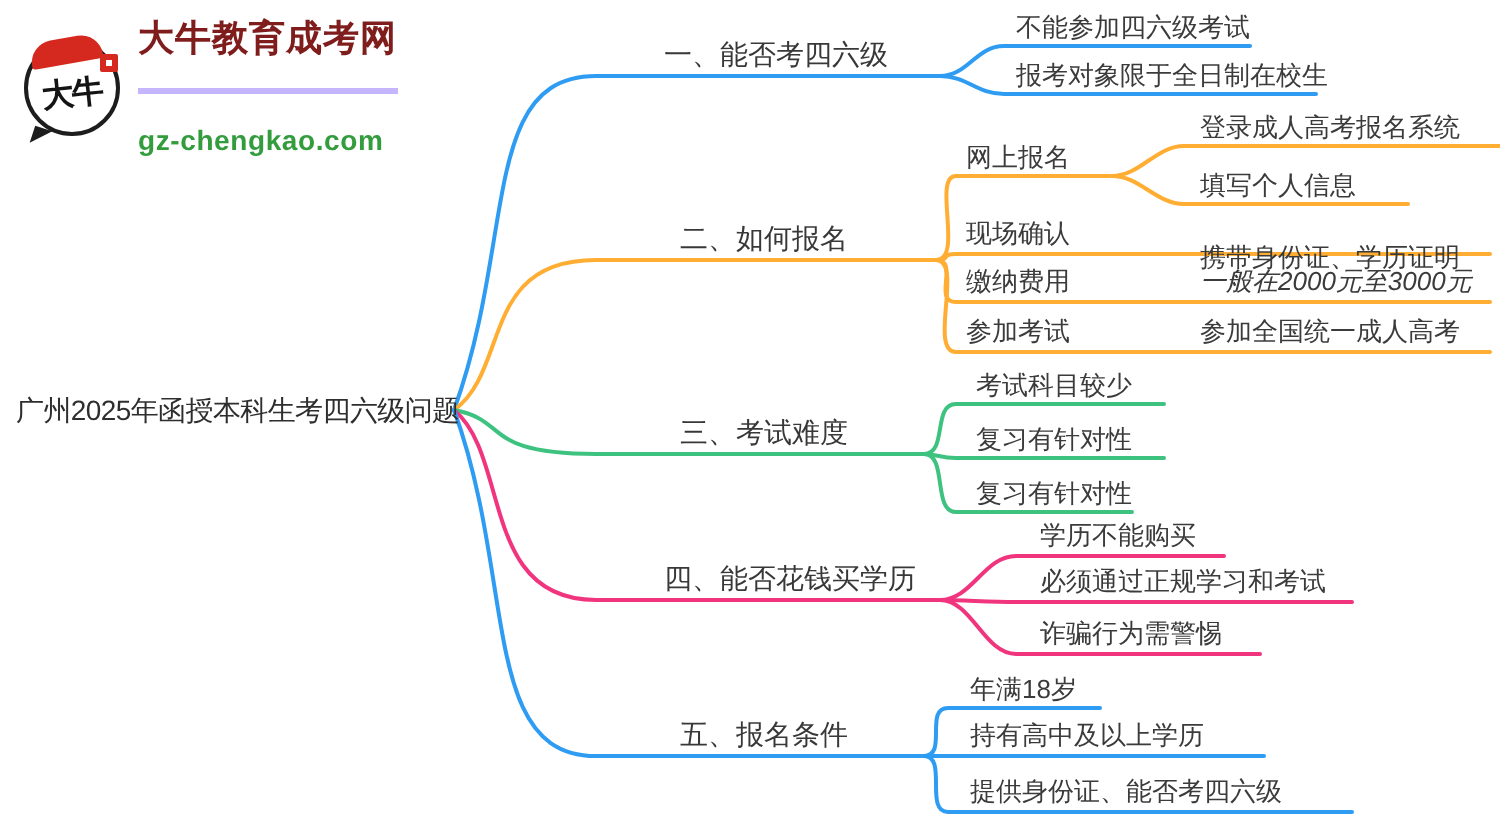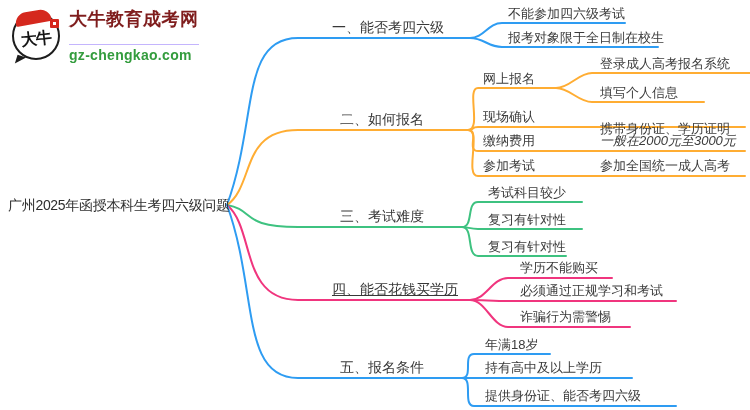--- a/index.html
+++ b/index.html
@@ -28,21 +28,21 @@
     position:relative;z-index:2;margin-top:7px;font-family:"DejaVu Serif","Liberation Serif",serif;
     font-weight:bold;font-size:16px;color:#141414;letter-spacing:-1px;transform:rotate(-6deg);
   }
   .logo-seal{position:absolute;right:-1px;top:5px;width:9px;height:9px;background:#d5281e;border-radius:1px;}
   .logo-seal:after{content:"";position:absolute;left:3px;top:3px;width:3px;height:3px;background:#fff;}
   .logo-tail{
     position:absolute;left:2px;bottom:-7px;width:0;height:0;
     border-left:9px solid #1d1d1d;border-bottom:9px solid transparent;transform:rotate(18deg);
   }
   .logo-title{font-size:18px;font-weight:bold;line-height:21px;letter-spacing:0.5px;}
-  .logo-url{font-size:14px;font-weight:bold;line-height:16px;border-top:1px solid #c4b5fd;margin-top:14px;padding-top:2px;letter-spacing:0.3px;}
+  .logo-url{font-size:14px;font-weight:bold;line-height:16px;border-top:3px solid #c4b5fd;margin-top:14px;padding-top:15px;letter-spacing:0.3px;}
 </style>
 </head>
 <body>
 
 <div class="stage">
 
   <svg class="wires" width="750" height="410" viewBox="0 0 750 410">
     <g fill="none" stroke-width="2" stroke-linecap="round">
 
       <path d="M227,205 C258,120 240,38 298,38 L470,38" stroke="#2E9CF2"></path>
@@ -85,21 +85,21 @@
       <div class="logo-title" style="color: #7f1d1d;">大牛教育成考网</div>
       <div class="logo-url" style="color: rgb(51, 156, 61);">gz-chengkao.com</div>
     </div>
   </div>
 
   <div class="node central" style="left:8px;top:197px;">广州2025年函授本科生考四六级问题</div>
 
   <div class="node branch-label" style="left:332px;top:18px;">一、能否考四六级</div>
   <div class="node branch-label" style="left:340px;top:110px;">二、如何报名</div>
   <div class="node branch-label" style="left:340px;top:207px;">三、考试难度</div>
-  <div class="node branch-label" style="left:332px;top:280px;text-decoration:underline;">四、能否花钱买学历</div>
+  <div class="node branch-label" style="left:332px;top:280px;">四、能否花钱买学历</div>
   <div class="node branch-label" style="left:340px;top:358px;">五、报名条件</div>
 
   <div class="node" style="left:508px;top:5px;">不能参加四六级考试</div>
   <div class="node" style="left:508px;top:29px;">报考对象限于全日制在校生</div>
 
   <div class="node" style="left:483px;top:70px;">网上报名</div>
   <div class="node" style="left:600px;top:55px;">登录成人高考报名系统</div>
   <div class="node" style="left:600px;top:84px;">填写个人信息</div>
   <div class="node" style="left:483px;top:108px;">现场确认</div>
   <div class="node" style="left:600px;top:120px;text-align:center;">携带身份证、学历证明</div>

